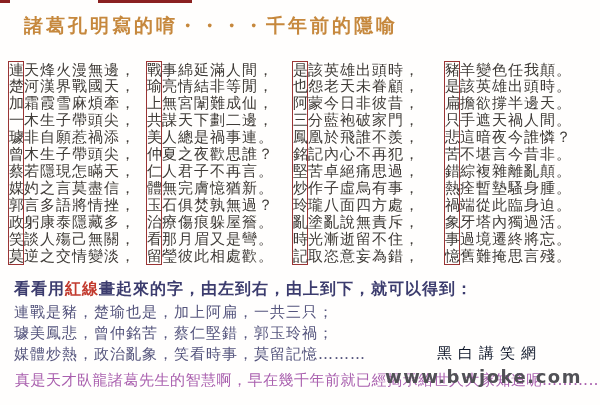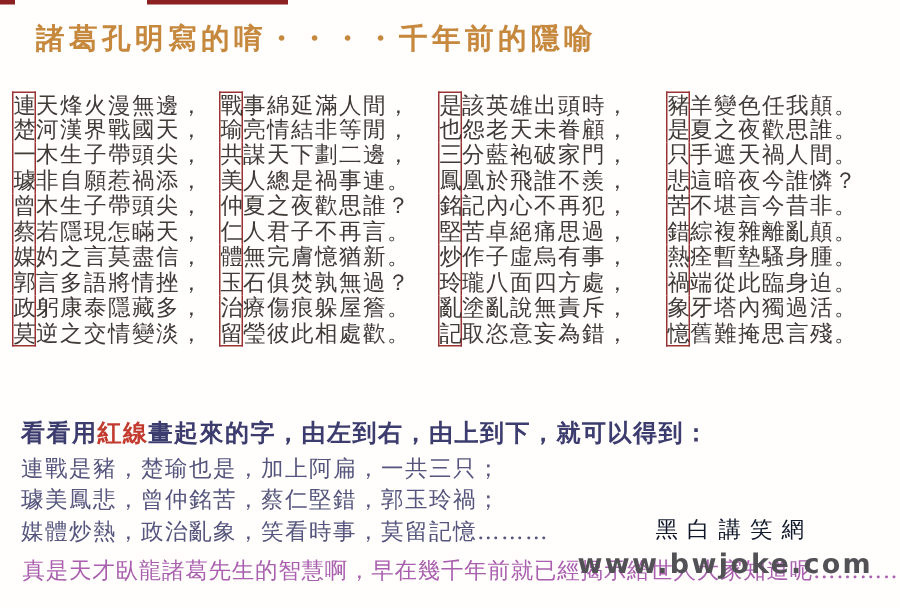--- a/index.html
+++ b/index.html
@@ -68,28 +68,30 @@
 </head>
 <body>
 
 <div class="top-dash d1"></div>
 <div class="top-dash d2"></div>
 
 <div class="page-title">諸葛孔明寫的唷・・・・千年前的隱喻</div>
 
 <div class="poem">
     <div class="poem-line"><span class="seg s0"><span class="boxed row-first">連</span><span class="rest">天烽火漫無邊，</span></span><span class="seg s1"><span class="boxed row-first">戰</span><span class="rest">事綿延滿人間，</span></span><span class="seg s2"><span class="boxed row-first">是</span><span class="rest">該英雄出頭時，</span></span><span class="seg s3"><span class="boxed row-first">豬</span><span class="rest">羊變色任我顛。</span></span></div>
-    <div class="poem-line"><span class="seg s0"><span class="boxed">楚</span><span class="rest">河漢界戰國天，</span></span><span class="seg s1"><span class="boxed">瑜</span><span class="rest">亮情結非等閒，</span></span><span class="seg s2"><span class="boxed">也</span><span class="rest">怨老天未眷顧，</span></span><span class="seg s3"><span class="boxed">是</span><span class="rest">夏之夜歡思誰。</span></span></div>
+    <div class="poem-line"><span class="seg s0"><span class="boxed">楚</span><span class="rest">河漢界戰國天，</span></span><span class="seg s1"><span class="boxed">瑜</span><span class="rest">亮情結非等閒，</span></span><span class="seg s2"><span class="boxed">也</span><span class="rest">怨老天未眷顧，</span></span><span class="seg s3"><span class="boxed">是</span><span class="rest">該英雄出頭時。</span></span></div>
+    <div class="poem-line"><span class="seg s0"><span class="boxed">加</span><span class="rest">霜霞雪麻煩牽，</span></span><span class="seg s1"><span class="boxed">上</span><span class="rest">無宮闈難成仙，</span></span><span class="seg s2"><span class="boxed">阿</span><span class="rest">蒙今日非彼昔，</span></span><span class="seg s3"><span class="boxed">扁</span><span class="rest">擔欲撐半邊天。</span></span></div>
     <div class="poem-line"><span class="seg s0"><span class="boxed">一</span><span class="rest">木生子帶頭尖，</span></span><span class="seg s1"><span class="boxed">共</span><span class="rest">謀天下劃二邊，</span></span><span class="seg s2"><span class="boxed">三</span><span class="rest">分藍袍破家門，</span></span><span class="seg s3"><span class="boxed">只</span><span class="rest">手遮天禍人間。</span></span></div>
     <div class="poem-line"><span class="seg s0"><span class="boxed">璩</span><span class="rest">非自願惹禍添，</span></span><span class="seg s1"><span class="boxed">美</span><span class="rest">人總是禍事連。</span></span><span class="seg s2"><span class="boxed">鳳</span><span class="rest">凰於飛誰不羨，</span></span><span class="seg s3"><span class="boxed">悲</span><span class="rest">這暗夜今誰憐？</span></span></div>
     <div class="poem-line"><span class="seg s0"><span class="boxed">曾</span><span class="rest">木生子帶頭尖，</span></span><span class="seg s1"><span class="boxed">仲</span><span class="rest">夏之夜歡思誰？</span></span><span class="seg s2"><span class="boxed">銘</span><span class="rest">記內心不再犯，</span></span><span class="seg s3"><span class="boxed">苦</span><span class="rest">不堪言今昔非。</span></span></div>
     <div class="poem-line"><span class="seg s0"><span class="boxed">蔡</span><span class="rest">若隱現怎瞞天，</span></span><span class="seg s1"><span class="boxed">仁</span><span class="rest">人君子不再言。</span></span><span class="seg s2"><span class="boxed">堅</span><span class="rest">苦卓絕痛思過，</span></span><span class="seg s3"><span class="boxed">錯</span><span class="rest">綜複雜離亂顛。</span></span></div>
     <div class="poem-line"><span class="seg s0"><span class="boxed">媒</span><span class="rest">妁之言莫盡信，</span></span><span class="seg s1"><span class="boxed">體</span><span class="rest">無完膚憶猶新。</span></span><span class="seg s2"><span class="boxed">炒</span><span class="rest">作子虛烏有事，</span></span><span class="seg s3"><span class="boxed">熱</span><span class="rest">痊暫墊騷身腫。</span></span></div>
     <div class="poem-line"><span class="seg s0"><span class="boxed">郭</span><span class="rest">言多語將情挫，</span></span><span class="seg s1"><span class="boxed">玉</span><span class="rest">石俱焚孰無過？</span></span><span class="seg s2"><span class="boxed">玲</span><span class="rest">瓏八面四方處，</span></span><span class="seg s3"><span class="boxed">禍</span><span class="rest">端從此臨身迫。</span></span></div>
     <div class="poem-line"><span class="seg s0"><span class="boxed">政</span><span class="rest">躬康泰隱藏多，</span></span><span class="seg s1"><span class="boxed">治</span><span class="rest">療傷痕躲屋簷。</span></span><span class="seg s2"><span class="boxed">亂</span><span class="rest">塗亂說無責斥，</span></span><span class="seg s3"><span class="boxed">象</span><span class="rest">牙塔內獨過活。</span></span></div>
+    <div class="poem-line"><span class="seg s0"><span class="boxed">笑</span><span class="rest">談人殤己無關，</span></span><span class="seg s1"><span class="boxed">看</span><span class="rest">那月眉又是彎。</span></span><span class="seg s2"><span class="boxed">時</span><span class="rest">光漸逝留不住，</span></span><span class="seg s3"><span class="boxed">事</span><span class="rest">過境遷終將忘。</span></span></div>
     <div class="poem-line"><span class="seg s0"><span class="boxed row-last">莫</span><span class="rest">逆之交情變淡，</span></span><span class="seg s1"><span class="boxed row-last">留</span><span class="rest">瑩彼此相處歡。</span></span><span class="seg s2"><span class="boxed row-last">記</span><span class="rest">取恣意妄為錯，</span></span><span class="seg s3"><span class="boxed row-last">憶</span><span class="rest">舊難掩思言殘。</span></span></div>
   </div>
 
 <div class="explain-title">
   <span>看看用</span><span class="red">紅線</span><span>畫起來的字，由左到右，由上到下，就可以得到：</span>
 </div>
 
 <div class="result-line r0">連戰是豬，楚瑜也是，加上阿扁，一共三只；</div>
 <div class="result-line r1">璩美鳳悲，曾仲銘苦，蔡仁堅錯，郭玉玲禍；</div>
 <div class="result-line r2">媒體炒熱，政治亂象，笑看時事，莫留記憶………</div>

